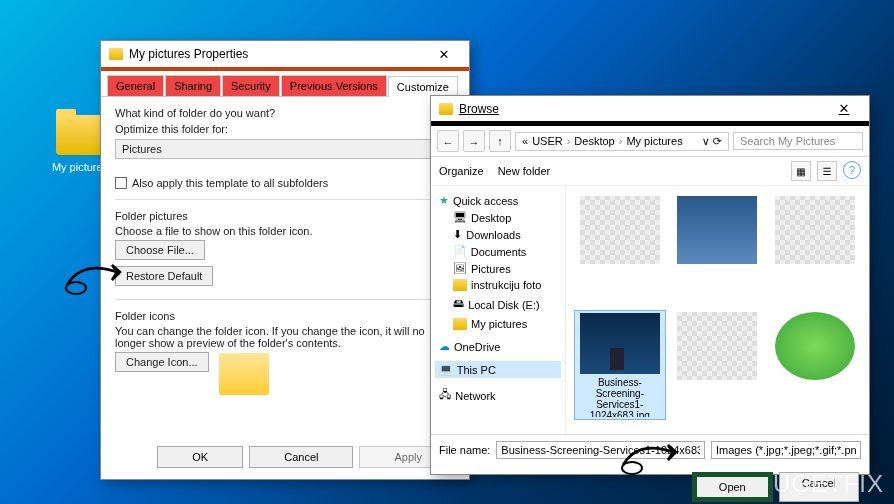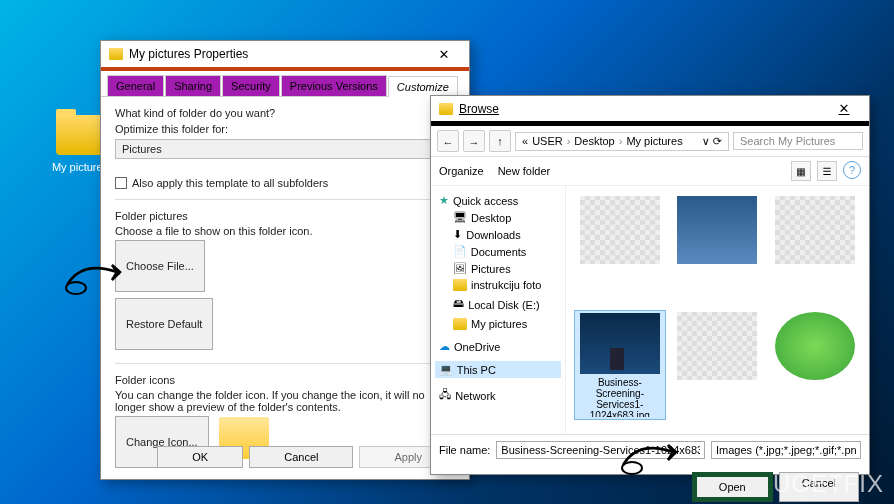--- a/index.html
+++ b/index.html
@@ -7,29 +7,29 @@
 .desktop-icon { position: absolute; left: 45px; top: 115px; text-align: center; width: 70px; }
 .desktop-icon .folder-glyph { width: 48px; height: 40px; margin: 0 auto; background: linear-gradient(#ffd966, #e6b800); border-radius: 2px 2px 4px 4px; position: relative; }
 .desktop-icon .folder-glyph::before { content: ""; position: absolute; top: -6px; left: 0; width: 20px; height: 8px; background: #ffd966; border-radius: 2px 2px 0 0; }
 .desktop-icon .label { color: #fff; font-size: 11px; margin-top: 6px; }
 .window { position: absolute; background: #fff; border: 1px solid #888; box-shadow: 4px 4px 12px rgba(0,0,0,0.35); }
 .titlebar { display: flex; align-items: center; justify-content: space-between; height: 30px; padding: 0 8px; background: #fff; border-bottom: 4px solid #c2410c; }
 .titlebar .title { font-size: 12px; display: flex; align-items: center; gap: 6px; }
 .titlebar .ctl { width: 34px; height: 24px; display: flex; align-items: center; justify-content: center; font-size: 13px; cursor: default; }
 .properties { left: 100px; top: 40px; width: 370px; height: 440px; }
 .tabs { display: flex; padding: 4px 6px 0; background: #fff; border-bottom: 1px solid #ccc; font-size: 11px; }
-.tab { padding: 4px 8px; border: 1px solid #ccc; border-bottom: none; background: #a21caf; margin-right: 1px; cursor: default; }
-.tab.active { background: #fff; position: relative; top: 1px; font-style: italic; }
+.tab { padding: 4px 8px; border: 1px solid #ccc; border-bottom: none; background: #ef4444; margin-right: 1px; cursor: default; }
+.tab.active { background: #fff; position: relative; top: 1px; }
 .prop-body { padding: 10px 14px; font-size: 11px; color: #222; }
 .prop-body .q { margin-bottom: 4px; }
 .dropdown { width: 100%; background: #f0f0f0; border: 1px solid #bbb; padding: 3px 6px; font-size: 11px; margin: 4px 0; position: relative; }
 .checkbox-row { display: flex; align-items: center; gap: 5px; margin: 18px 0 10px; }
 .checkbox-row .cb { width: 12px; height: 12px; border: 1px solid #666; background: #fff; }
 .section-label { margin-top: 8px; margin-bottom: 3px; }
-.btn { display: inline-block; padding: 19px 10px; font-size: 11px; background: #f0f0f0; border: 1px solid #aaa; cursor: default; margin: 3px 0; }
+.btn { display: inline-block; padding: 3px 10px; font-size: 11px; background: #f0f0f0; border: 1px solid #aaa; cursor: default; margin: 3px 0; }
 .divider { height: 1px; background: #ddd; margin: 10px 0; }
 .folder-icons { display: flex; gap: 10px; align-items: flex-start; }
 .folder-preview { width: 50px; height: 42px; background: linear-gradient(#ffe699,#ffcc33); border-radius: 2px; margin-top: 4px; }
 .dialog-buttons { position: absolute; bottom: 8px; right: 12px; display: flex; gap: 6px; }
 .dialog-buttons .btn { padding: 4px 34px; }
 .browse { left: 430px; top: 95px; width: 440px; height: 380px; }
 .browse .titlebar { border-bottom: 5px solid #000000; text-decoration: underline; }
 .navbar { display: flex; align-items: center; padding: 4px 6px; gap: 4px; font-size: 11px; border-bottom: 1px solid #ddd; }
 .navarrow { width: 22px; height: 22px; border: 1px solid #ccc; display: flex; align-items: center; justify-content: center; border-radius: 2px; background: #f7f7f7; }
 .breadcrumb { flex: 1; border: 1px solid #ccc; padding: 2px 6px; background: #fff; display: flex; align-items: center; gap: 4px; }

